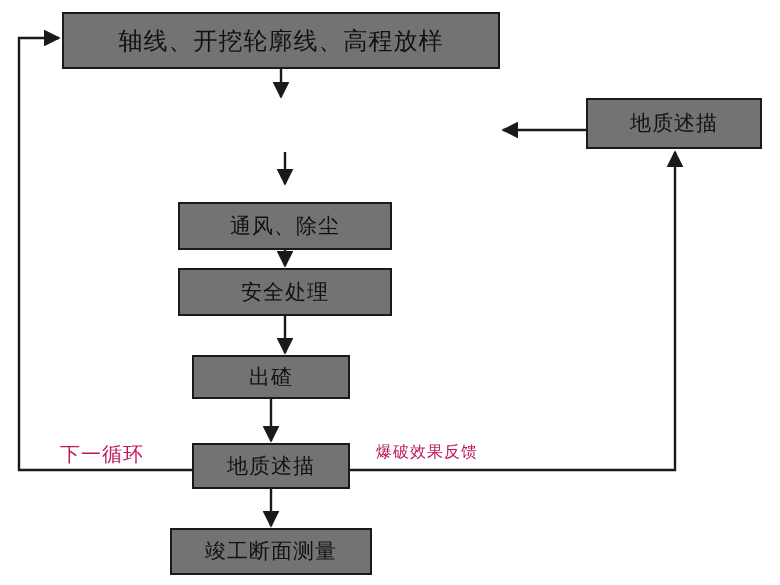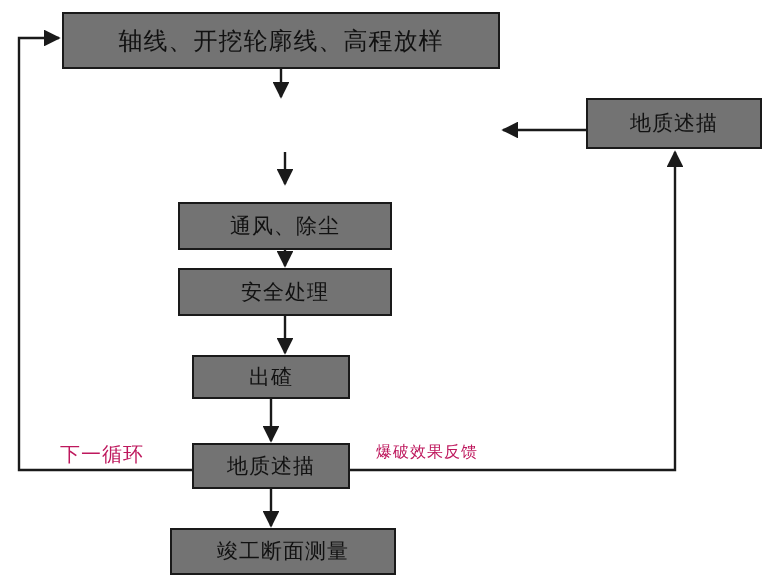--- a/index.html
+++ b/index.html
@@ -54,21 +54,21 @@
   }
 
   
   #n-survey      { left: 62px;  top: 12px;  width: 438px; height: 57px;  font-size: 24px; }
   #n-blasting    { left: 62px;  top: 99px;  width: 438px; height: 53px;  font-size: 24px; }
   #n-design      { left: 586px; top: 98px;  width: 176px; height: 51px;  font-size: 21px; }
   #n-ventilation { left: 178px; top: 202px; width: 214px; height: 48px;  font-size: 21px; }
   #n-safety      { left: 178px; top: 268px; width: 214px; height: 48px;  font-size: 21px; }
   #n-mucking     { left: 192px; top: 355px; width: 158px; height: 44px;  font-size: 21px; text-align: center; }
   #n-geology     { left: 192px; top: 443px; width: 158px; height: 46px;  font-size: 21px; }
-  #n-section     { left: 170px; top: 528px; width: 226px; height: 47px;  font-size: 21px; }
+  #n-section     { left: 170px; top: 528px; width: 202px; height: 47px;  font-size: 21px; }
 
   
   #lbl-next-cycle { left: 58px;  top: 444px; font-size: 20px; }
   #lbl-feedback   { left: 374px; top: 444px; font-size: 16px; }
 </style>
 </head>
 <body>
 
 <div id="canvas">
 

